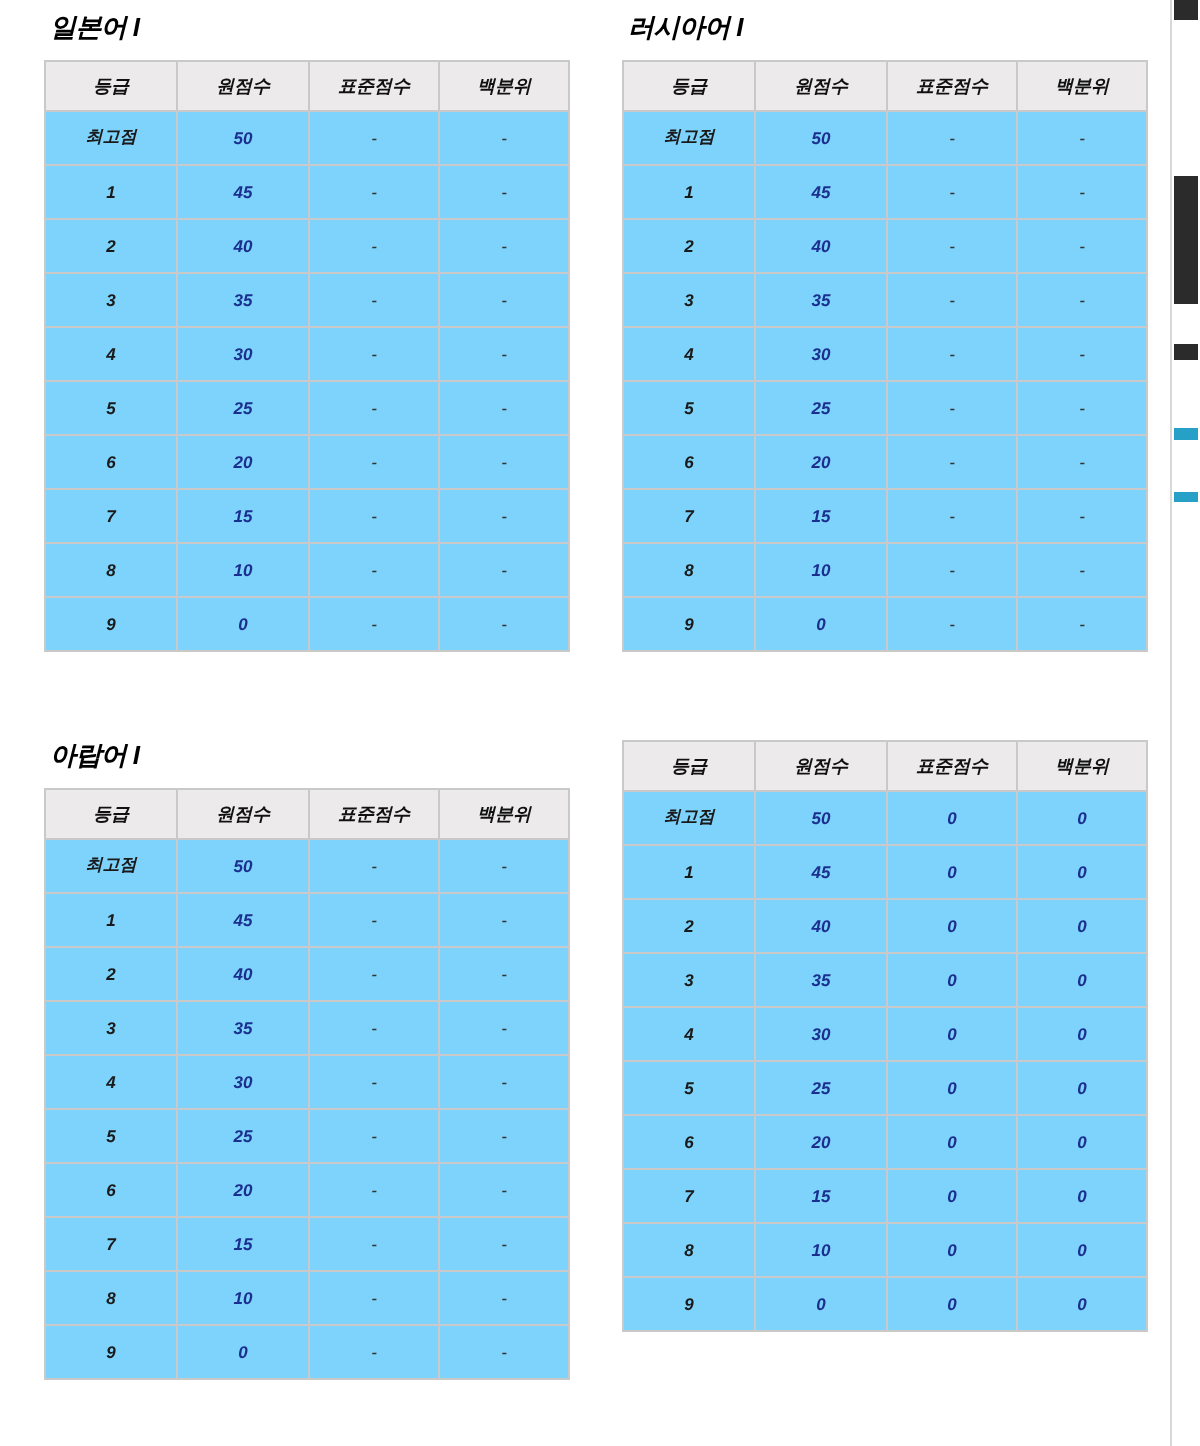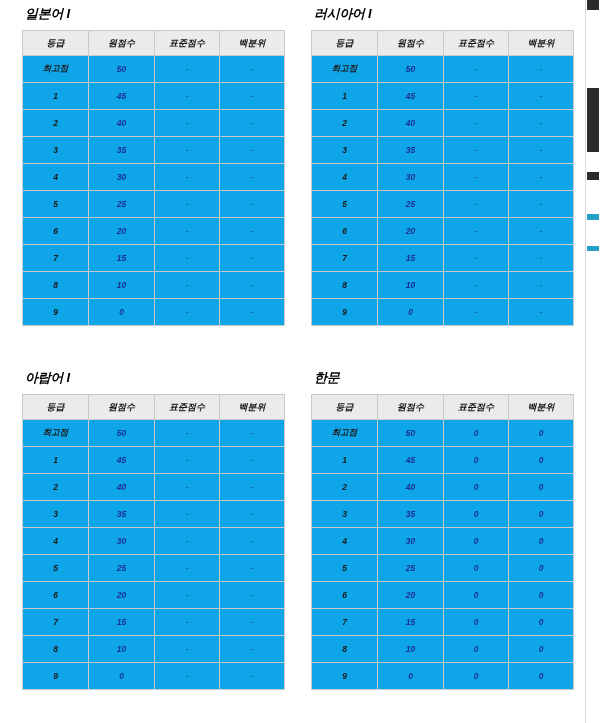--- a/index.html
+++ b/index.html
@@ -65,21 +65,21 @@
     letter-spacing: -0.3px;
     margin: 0 0 8px 3px;
     color: #000;
     line-height: 16px;
   }
 
   table.score {
     border-collapse: collapse;
     table-layout: fixed;
     width: 262px;
-    background: #0ea5e9;
+    background: #7dd3fc;
   }
   table.score th, table.score td {
     border: 1px solid #c9c9c9;
     text-align: center;
     vertical-align: middle;
     font-size: 8.5px;
     height: 26px;
     padding: 0;
   }
   table.score thead th {
@@ -362,21 +362,20 @@
             <td class="grade">9</td>
             <td class="raw">0</td>
             <td class="dash">-</td>
             <td class="dash">-</td>
           </tr>
         </tbody>
       </table>
     </div>
 
     <div class="block b4">
-      <div class="block-title">한문</div>
       <table class="score">
         <colgroup>
           <col class="c-grade">
             <col class="c-raw">
             <col class="c-std">
             <col class="c-pct">
         </colgroup>
         <thead>
           <tr>
             <th>등급</th>

